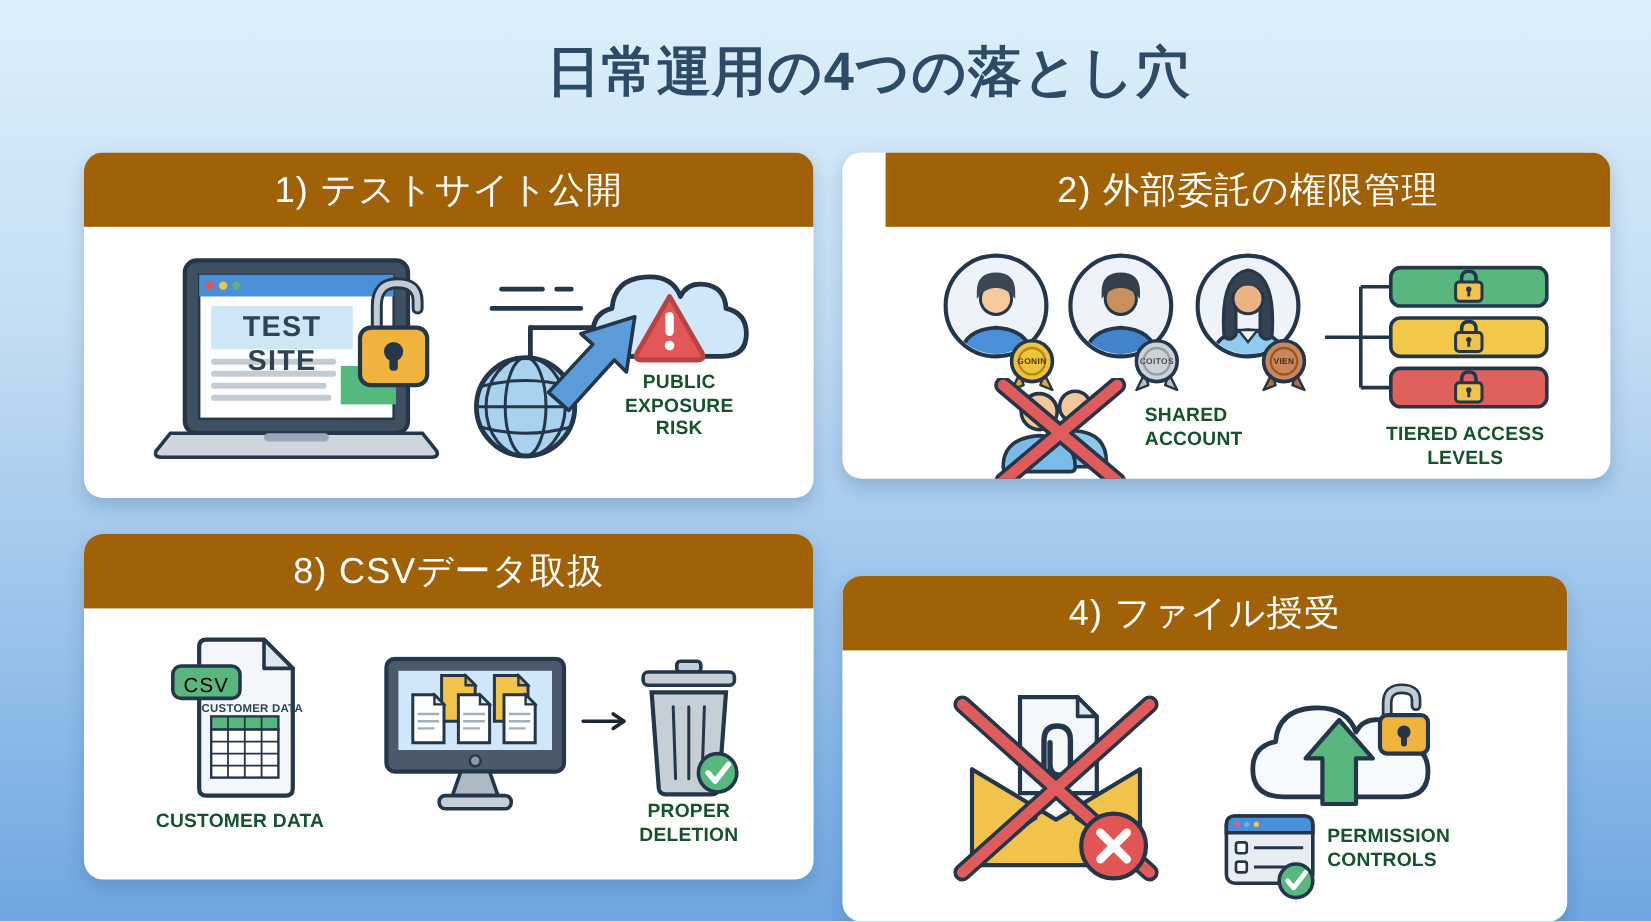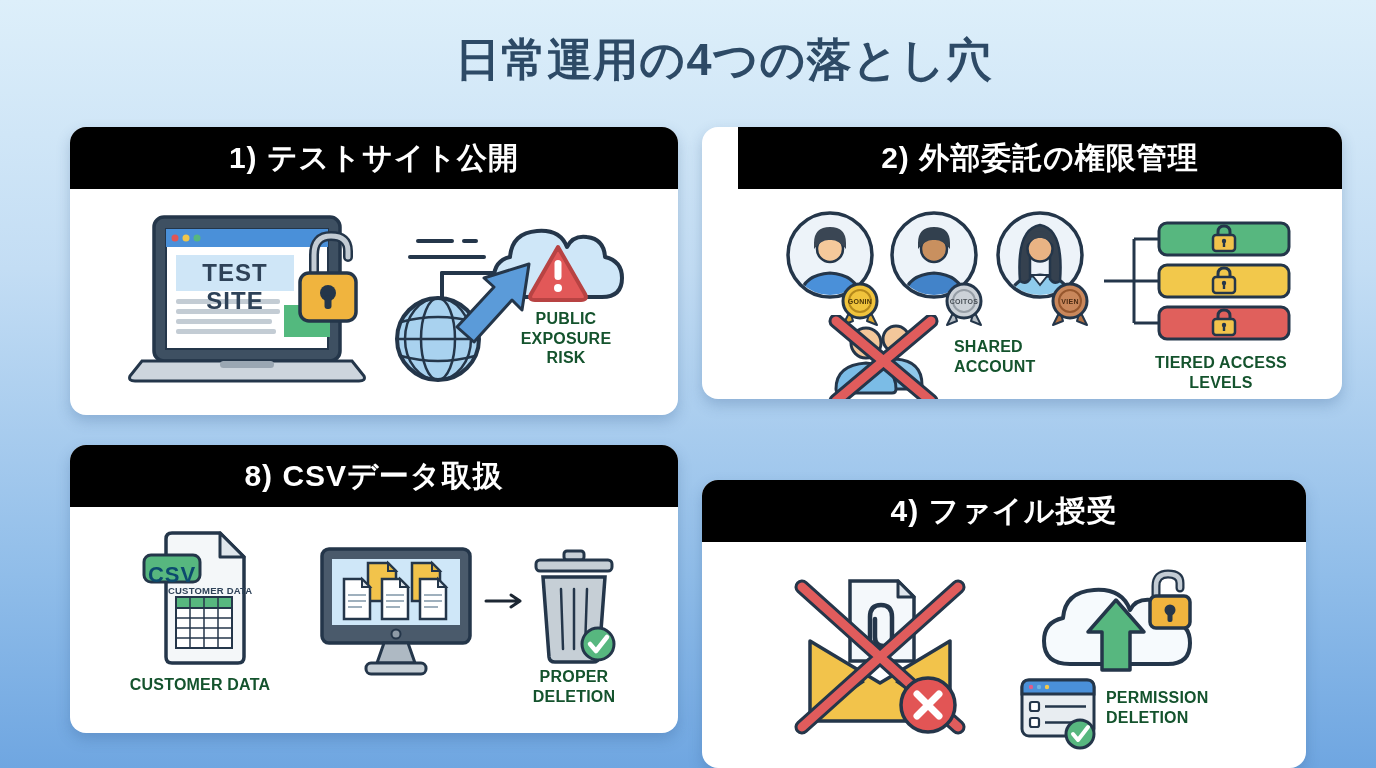--- a/index.html
+++ b/index.html
@@ -3,28 +3,28 @@
 <meta charset="utf-8">
 <style>
   html,body{margin:0;padding:0;}
   body{font-family:"Liberation Sans","DejaVu Sans",sans-serif;}
   .stage{position:relative;width:1376px;height:768px;overflow:hidden;
     background:linear-gradient(180deg,#ddeffa 0%,#c3ddf4 35%,#90bde9 75%,#6fa6e1 100%);}
   .page-title{position:absolute;left:0;top:30px;width:100%;text-align:center;
     font-size:45px;font-weight:800;color:#2d4a66;letter-spacing:1px;padding-left:36px;}
   .panel{position:absolute;background:#ffffff;border-radius:16px;overflow:hidden;
     box-shadow:0 6px 14px rgba(40,80,130,0.25);}
-  .panel-header{height:62px;background:#000000;display:flex;align-items:center;justify-content:center;
-    color:#ffffff;font-size:30px;font-weight:700;letter-spacing:1px;}
+  .panel-header{height:62px;background:#a16207;display:flex;align-items:center;justify-content:center;
+    color:#ffffff;font-size:30px;font-weight:400;letter-spacing:1px;}
   .panel-body{position:relative;height:226px;}
   .abs{position:absolute;}
   .label{font-weight:700;color:#14532d;font-size:16px;line-height:1.22;letter-spacing:0.2px;}
   .center{text-align:center;}
   .test-site{font-size:24px;font-weight:800;color:#2e4258;letter-spacing:1px;}
-  .csv-text{font-size:22px;font-weight:700;color:#0c4a6e;letter-spacing:1px;}
+  .csv-text{font-size:17px;font-weight:400;color:#000000;letter-spacing:1px;}
   .doc-title{font-size:9.5px;font-weight:800;color:#2e4258;letter-spacing:0.2px;white-space:nowrap;}
   .badge-text{font-size:7px;font-weight:700;line-height:1;letter-spacing:0.3px;}
 </style>
 </head>
 <body>
 
 <div class="stage">
 
   <div class="page-title">日常運用の4つの落とし穴</div>
 
@@ -309,17 +309,17 @@
         <circle cx="27" cy="9" r="2.2" fill="#f2c84b"></circle>
         <rect x="10" y="24" width="9" height="9" rx="2" fill="#ffffff" stroke="#24364a" stroke-width="2.2"></rect>
         <path d="M25 28.5 H66" stroke="#24364a" stroke-width="2.5"></path>
         <rect x="10" y="40" width="9" height="9" rx="2" fill="#ffffff" stroke="#24364a" stroke-width="2.2"></rect>
         <path d="M25 44.5 H58" stroke="#24364a" stroke-width="2.5"></path>
         <g>
           <circle cx="60" cy="56" r="14" fill="#57b77f" stroke="#24364a" stroke-width="3"></circle>
           <path d="M53 56 L58 62 L68 49" fill="none" stroke="#ffffff" stroke-width="4" stroke-linecap="round" stroke-linejoin="round"></path>
         </g>
       </svg>
-      <div class="abs label" style="left:404px;top:146px;width:150px;">PERMISSION DELETION</div>
+      <div class="abs label" style="left:404px;top:146px;width:150px;">PERMISSION CONTROLS</div>
     </div>
   </div>
 
 </div>
 
 </body></html>

